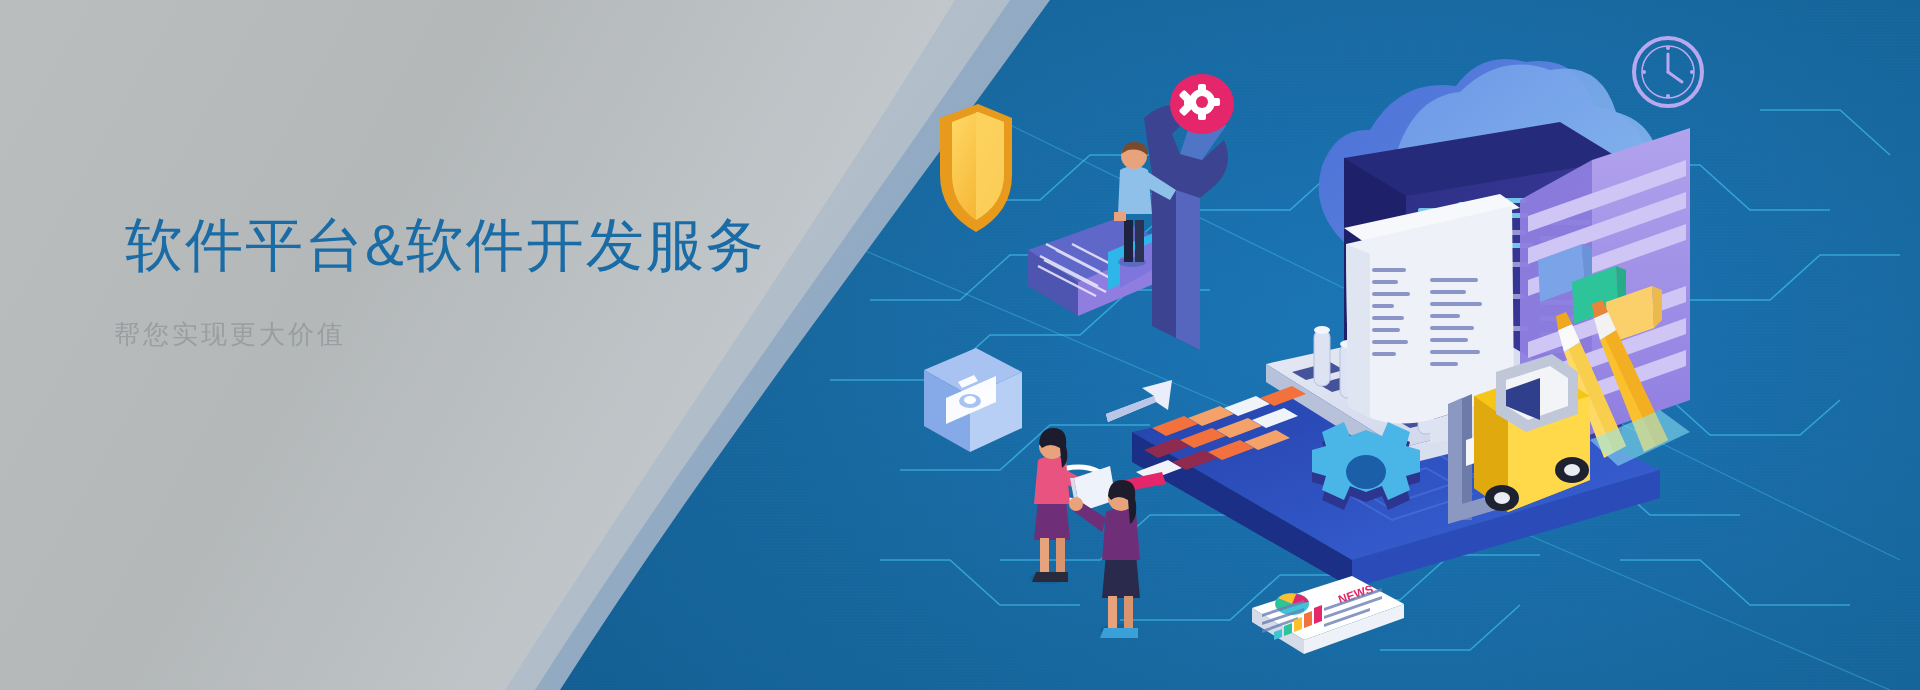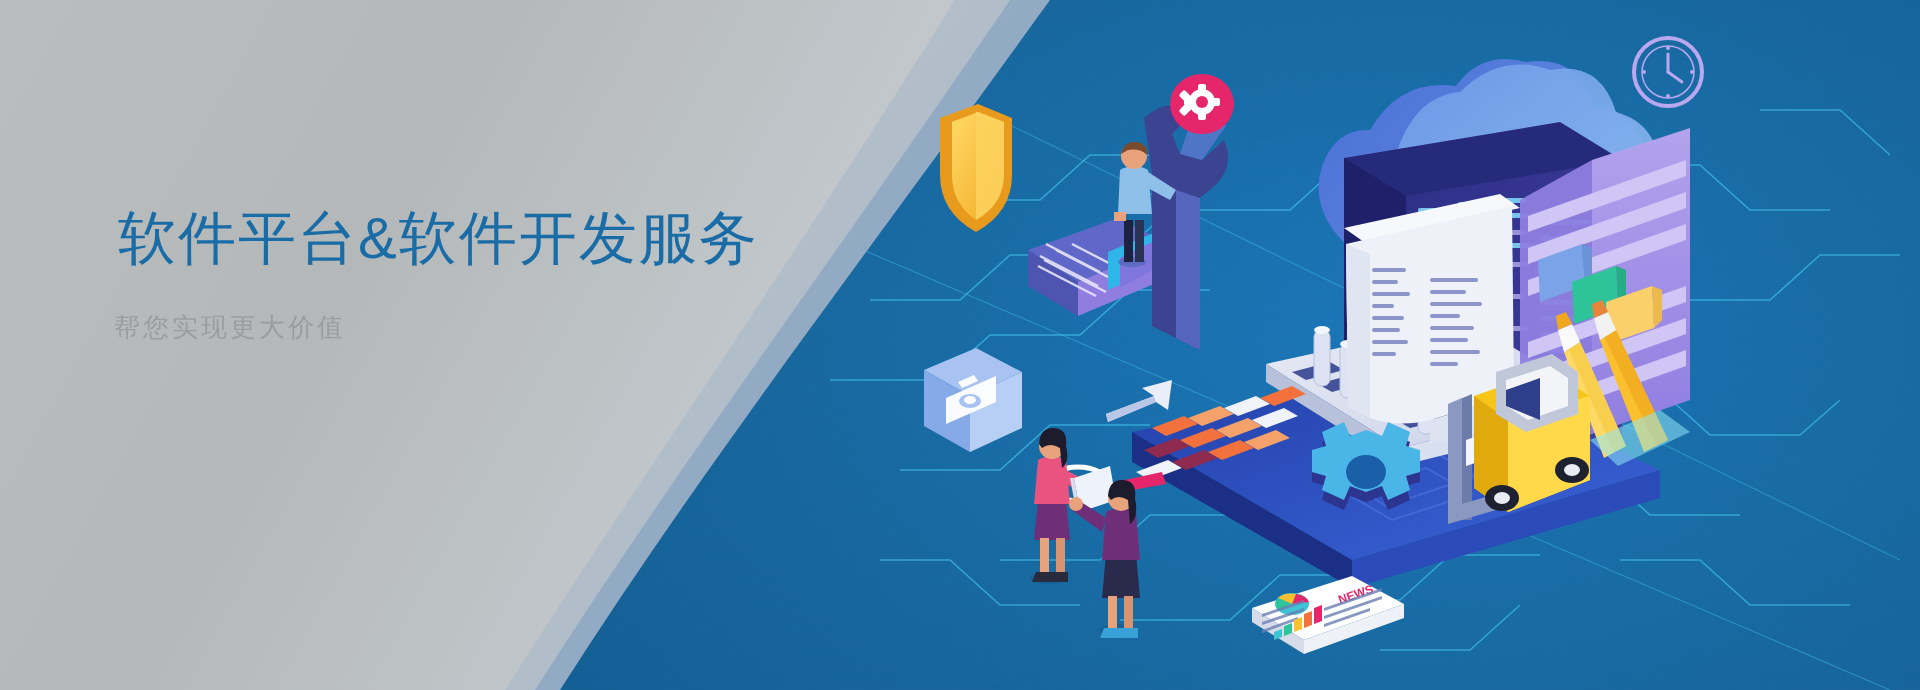--- a/index.html
+++ b/index.html
@@ -21,21 +21,21 @@
     background-image:
       repeating-linear-gradient(0deg,rgba(255,255,255,.05) 0 1px,transparent 1px 3px),
       repeating-linear-gradient(90deg,rgba(0,0,0,.05) 0 1px,transparent 1px 3px);
   }
   .wave{position:absolute;inset:0;}
 
   
   .copy{position:absolute;left:110px;top:196px;z-index:40;}
   .title{
     font-size:58px;line-height:1.18;font-weight:400;letter-spacing:2px;
-    color:#1a6ca6;margin:8px;white-space:nowrap;
+    color:#1a6ca6;margin:15px;white-space:nowrap;
   }
   .subtitle{
     font-size:26px;font-weight:400;letter-spacing:3px;
     color:#9a9ea0;margin:38px 0 16px 4px;white-space:nowrap;
   }
 
   
   .art{position:absolute;right:0;top:0;width:1020px;height:690px;z-index:30;}
 </style>
 </head>

